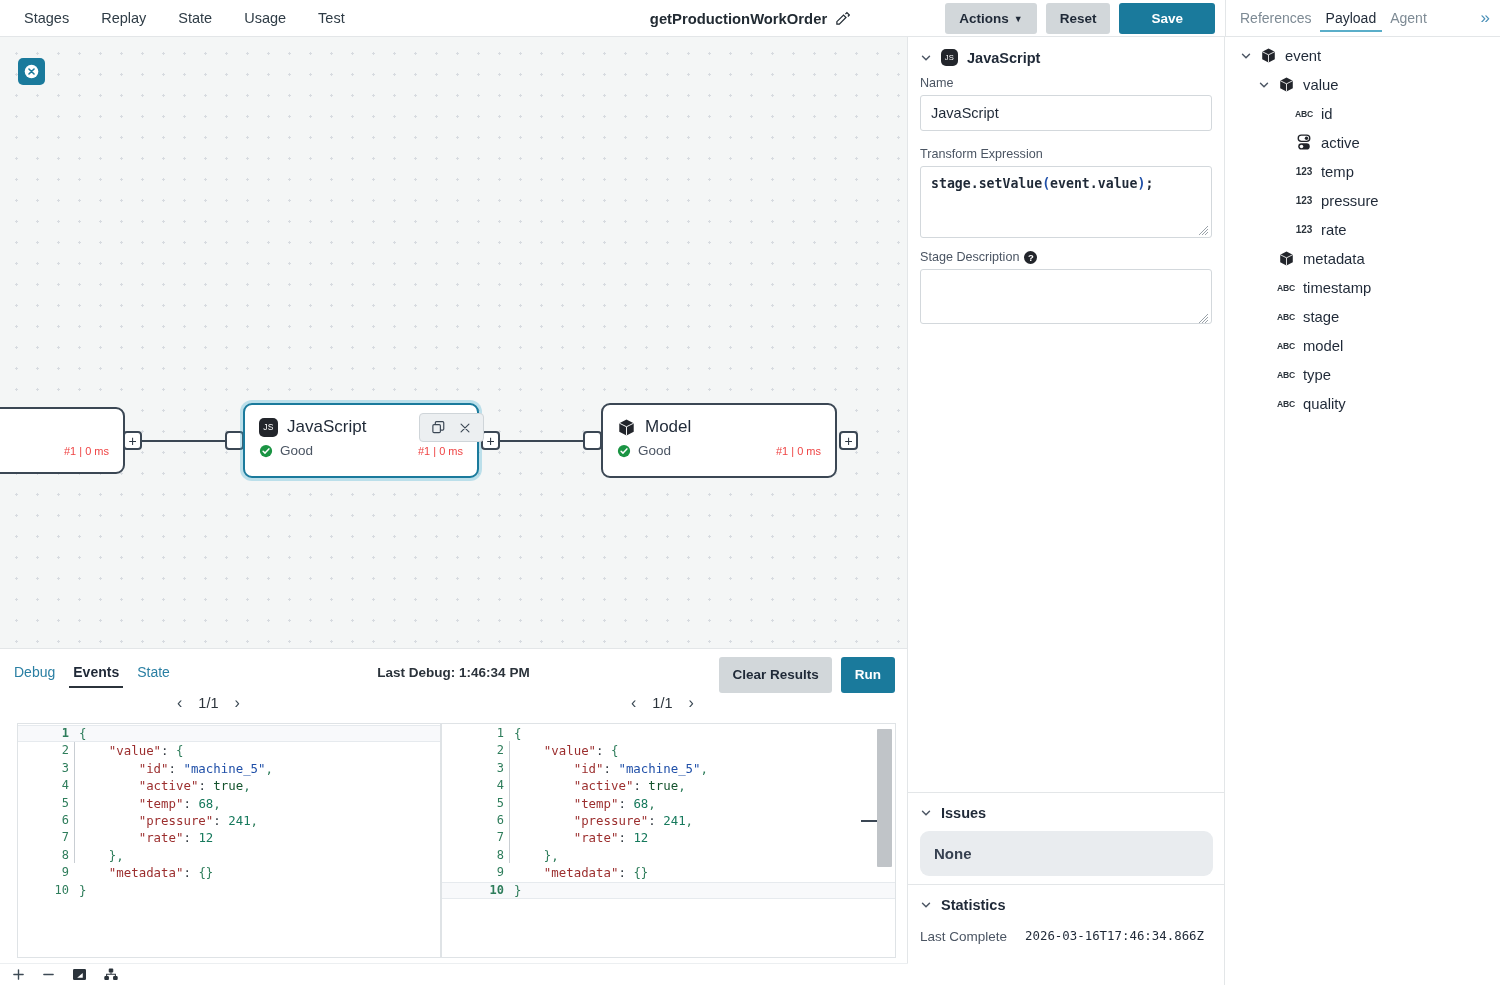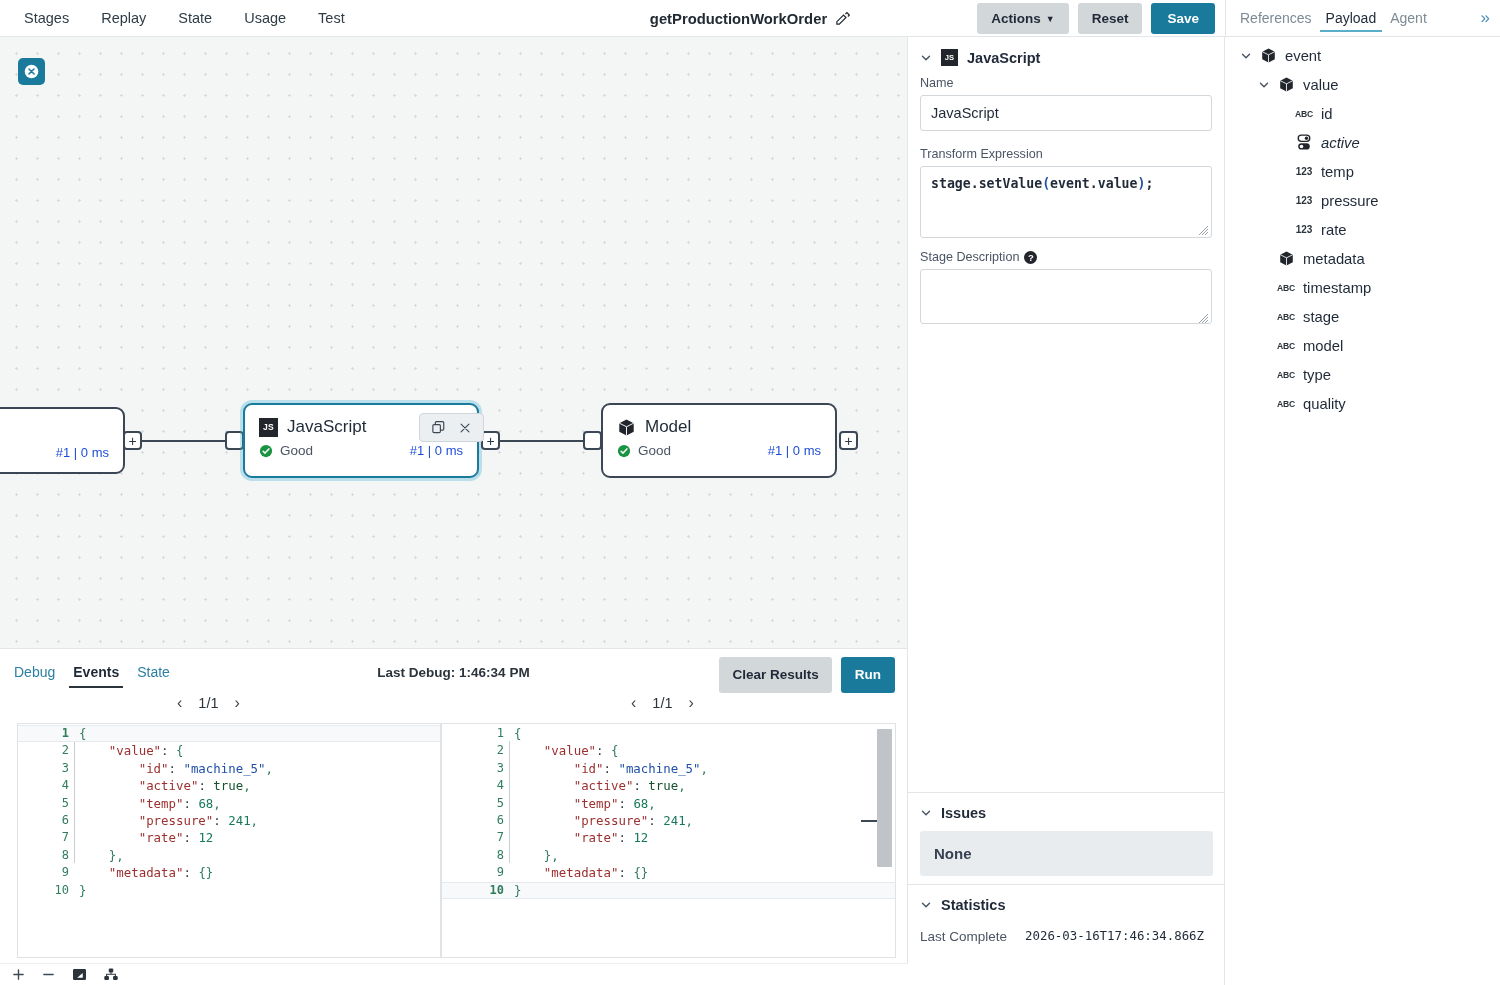--- a/index.html
+++ b/index.html
@@ -36,21 +36,21 @@
   }
   #topbar-right {
     position: absolute; right: 275px; top: 0; height: 37px;
     display: flex; align-items: center; gap: 9px; padding-right: 10px;
   }
   .btn {
     font-size: 13.5px; border: none; border-radius: 3px; cursor: pointer;
     font-family: "Liberation Sans", sans-serif; line-height: 1;
   }
   .btn-grey { background: #d2d7da; color: #1f2937; padding: 9px 14px; font-weight: bold; }
-  .btn-teal { background: #1a7a9c; color: #ffffff; padding: 9px 16px; font-weight: bold; }
+  .btn-teal { background: #1a7a9c; color: #ffffff; padding: 9px 32px; font-weight: bold; }
   .caret { display: inline-block; margin-left: 5px; font-size: 9px; vertical-align: middle; }
 
   
   #right-tabs {
     position: absolute; right: 0; top: 0; width: 275px; height: 37px;
     display: flex; align-items: center; border-left: 1px solid #e3e6e8;
     padding-left: 8px; gap: 2px; margin-left: 8px;
   }
   .rtab {
     font-size: 14px; color: #7d8a94; padding: 4px 6px; cursor: pointer;
@@ -89,24 +89,24 @@
   }
   .node-title {
     display: flex; align-items: center; gap: 9px;
     padding: 12px 14px 0 14px; font-size: 17px; color: #1f2937;
   }
   .node-footer {
     display: flex; align-items: center; justify-content: space-between;
     padding: 6px 14px 11px 14px;
   }
   .node-status { display: flex; align-items: center; gap: 7px; font-size: 13.5px; color: #4b5563; }
-  .node-metric { font-size: 13px; color: #1d4ed8; }
+  .node-metric { font-size: 11px; color: #ef4444; }
   .js-badge {
-    width: 19px; height: 19px; background: #22252b; border-radius: 0;
-    color: #ffffff; font-size: 8.5px; font-weight: bold;
+    width: 19px; height: 19px; background: #22252b; border-radius: 5px;
+    color: #ffffff; font-size: 8.5px; font-weight: normal;
     display: flex; align-items: center; justify-content: center; letter-spacing: .2px;
   }
   .port {
     position: absolute; width: 19px; height: 19px; background: #ffffff;
     border: 2px solid #3b4754; border-radius: 4px; cursor: pointer;
   }
   .port-plus {
     position: absolute; width: 19px; height: 19px; background: #ffffff;
     border: 2px solid #3b4754; border-radius: 4px; cursor: pointer;
     display: flex; align-items: center; justify-content: center;
@@ -221,21 +221,21 @@
     cursor: nwse-resize;
   }
   .help-dot {
     display: inline-flex; align-items: center; justify-content: center;
     width: 13px; height: 13px; background: #22252b; color: #fff;
     border-radius: 50%; font-size: 9.5px; font-weight: bold; margin-left: 5px;
     vertical-align: middle; cursor: pointer;
   }
   #issues-sec { position: absolute; left: 0; top: 755px; width: 317px; border-top: 1px solid #e3e6e8; }
   #issues-box {
-    margin: 0 12px; background: #e9ecef; border-radius: 3px;
+    margin: 0 12px; background: #e9ecef; border-radius: 9px;
     padding: 14px 14px; font-size: 15px; font-weight: bold; color: #374151;
   }
   #stats-sec { position: absolute; left: 0; top: 847px; width: 317px; border-top: 1px solid #e3e6e8; }
   .stat-row { display: flex; padding: 4px 12px 0 12px; align-items: flex-start; }
   .stat-label { width: 105px; font-size: 13.5px; color: #4b5563; line-height: 1.42; }
   .stat-value {
     font-family: "DejaVu Sans Mono", monospace; font-size: 12.4px;
     color: #1f2937; padding-top: 1px;
   }
 
@@ -565,21 +565,21 @@
       </span>
       <span style="margin-left: 4px;">value</span>
     </div>
     <div class="tree-row" style="padding-left: 48px;">
       <span class="t-chev"></span>
       <span class="t-icon">
         <span class="abc-ico">ABC</span>
       </span>
       <span style="margin-left: 4px;">id</span>
     </div>
-    <div class="tree-row" style="padding-left: 48px; font-style: italic;">
+    <div class="tree-row" style="padding-left: 48px;">
       <span class="t-chev"></span>
       <span class="t-icon">
         <svg width="16" height="17" viewBox="0 0 18 19">
           <rect x="2.5" y="1.2" width="13" height="7" rx="3.5" fill="none" stroke="#22252b" stroke-width="1.5"></rect>
           <circle cx="11.8" cy="4.7" r="1.9" fill="#22252b"></circle>
           <rect x="2.5" y="10.4" width="13" height="7" rx="3.5" fill="#22252b"></rect>
           <circle cx="6.2" cy="13.9" r="2" fill="#ffffff"></circle>
         </svg>
       </span>
       <span style="margin-left: 4px;">active</span>

